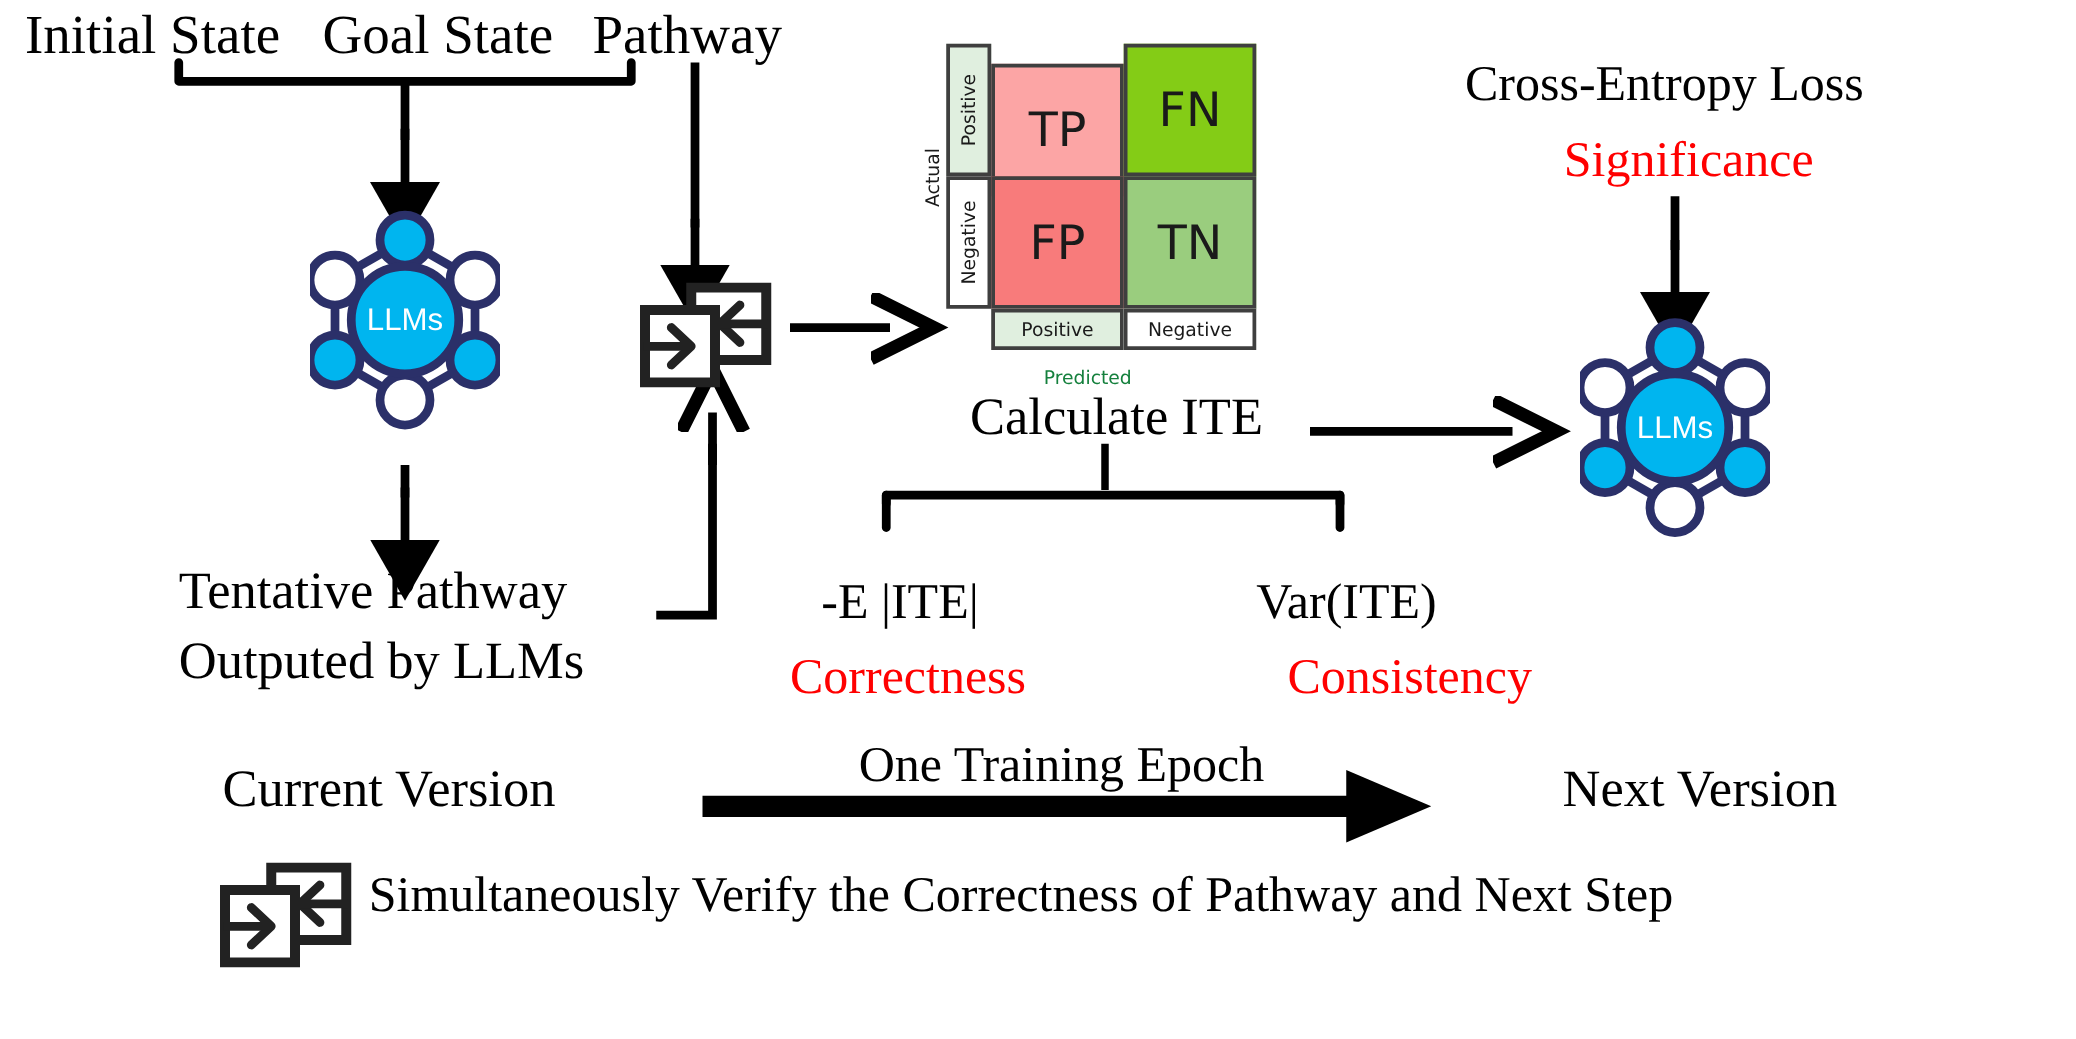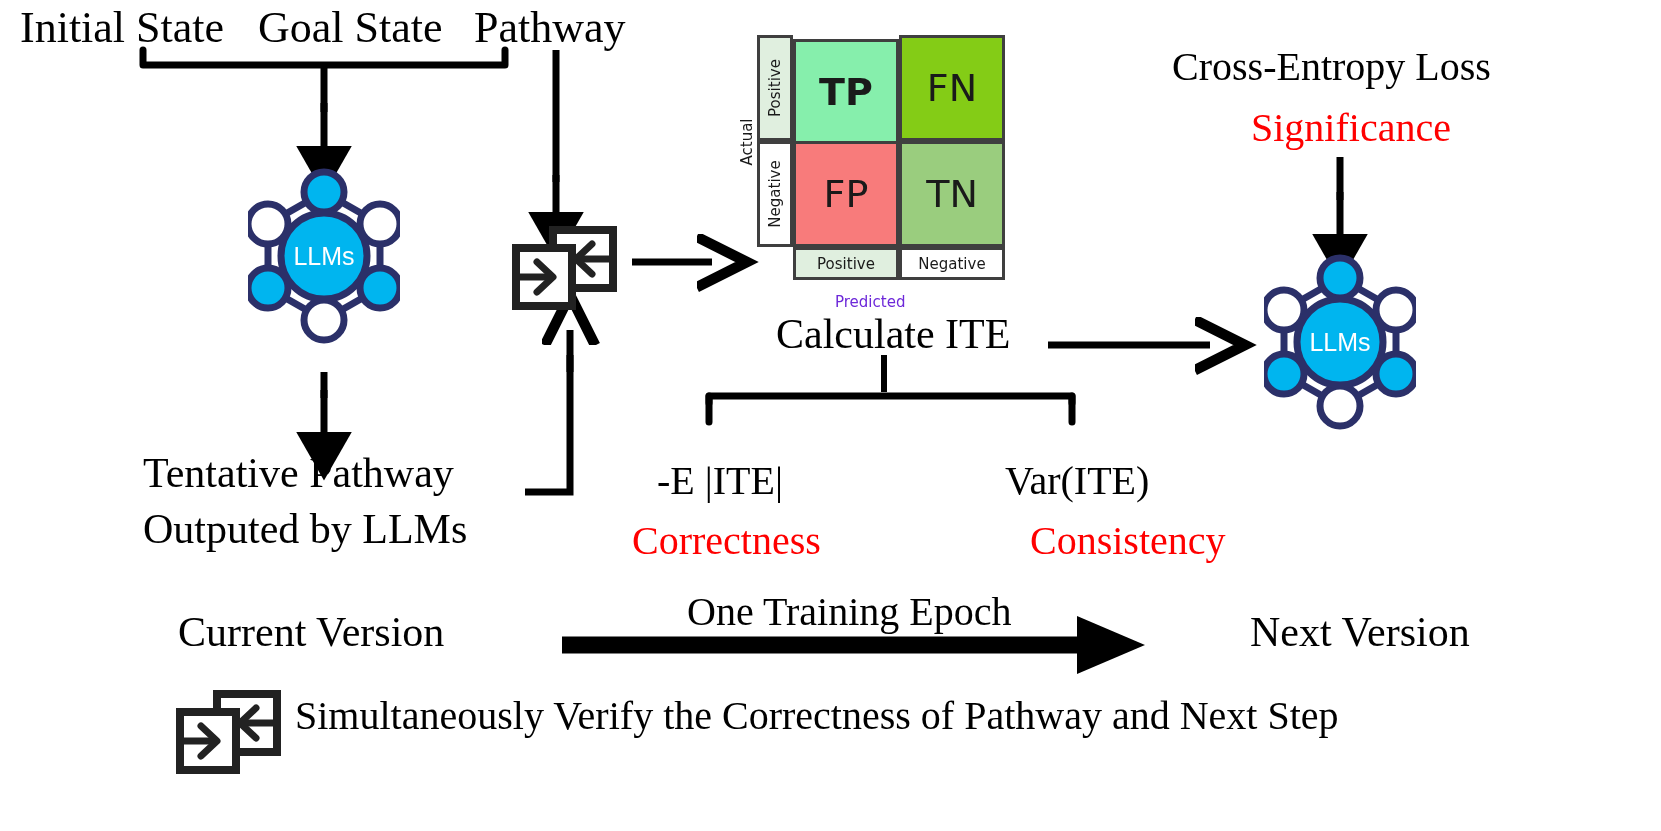--- a/index.html
+++ b/index.html
@@ -36,21 +36,21 @@
   .cm-cell{position:absolute;box-sizing:border-box;border:3px solid #3f3f3f;
            display:flex;align-items:center;justify-content:center;
            font-family:"DejaVu Sans", sans-serif;color:#1a1a1a;}
   .cm-main{font-size:38px;}
   .cm-side{font-size:15px;}
   .cm-bot{font-size:15px;}
   .cm-rot{transform:rotate(-90deg);}
   #cm-axis-actual{position:absolute;left:-34px;top:98px;font-size:15px;
       font-family:"DejaVu Sans", sans-serif;color:#1a1a1a;transform:rotate(-90deg);}
   #cm-axis-predicted{position:absolute;left:78px;top:258px;font-size:15px;
-      font-family:"DejaVu Sans", sans-serif;color:#6d28d9;}
+      font-family:"DejaVu Sans", sans-serif;color:#15803d;}
 
   
   .llm-icon{position:absolute;}
 
   
   .verify-icon{position:absolute;}
 
   
   #connectors{position:absolute;left:0;top:0;width:1661px;height:831px;
               pointer-events:none;}
@@ -160,21 +160,21 @@
     <div id="cm-axis-actual">Actual</div>
     <div id="cm-axis-predicted">Predicted</div>
 
     <div class="cm-cell cm-side" style="left:0;top:0;width:36px;height:106px;background:#e0efdf;">
       <span class="cm-rot">Positive</span>
     </div>
     <div class="cm-cell cm-side" style="left:0;top:106px;width:36px;height:106px;background:#ffffff;">
       <span class="cm-rot">Negative</span>
     </div>
 
-    <div class="cm-cell cm-main" style="left:36px;top:4px;width:106px;height:106px;background:#86efac;font-weight:bold;">
+    <div class="cm-cell cm-main" style="left:36px;top:16px;width:106px;height:106px;background:#fca5a5;">
       <span>TP</span>
     </div>
     <div class="cm-cell cm-main" style="left:142px;top:0;width:106px;height:106px;background:#84cc16;">
       <span>FN</span>
     </div>
     <div class="cm-cell cm-main" style="left:142px;top:106px;width:106px;height:106px;background:#9acd7e;">
       <span>TN</span>
     </div>
     <div class="cm-cell cm-main" style="left:36px;top:106px;width:106px;height:106px;background:#f87b7b;">
       <span>FP</span>

